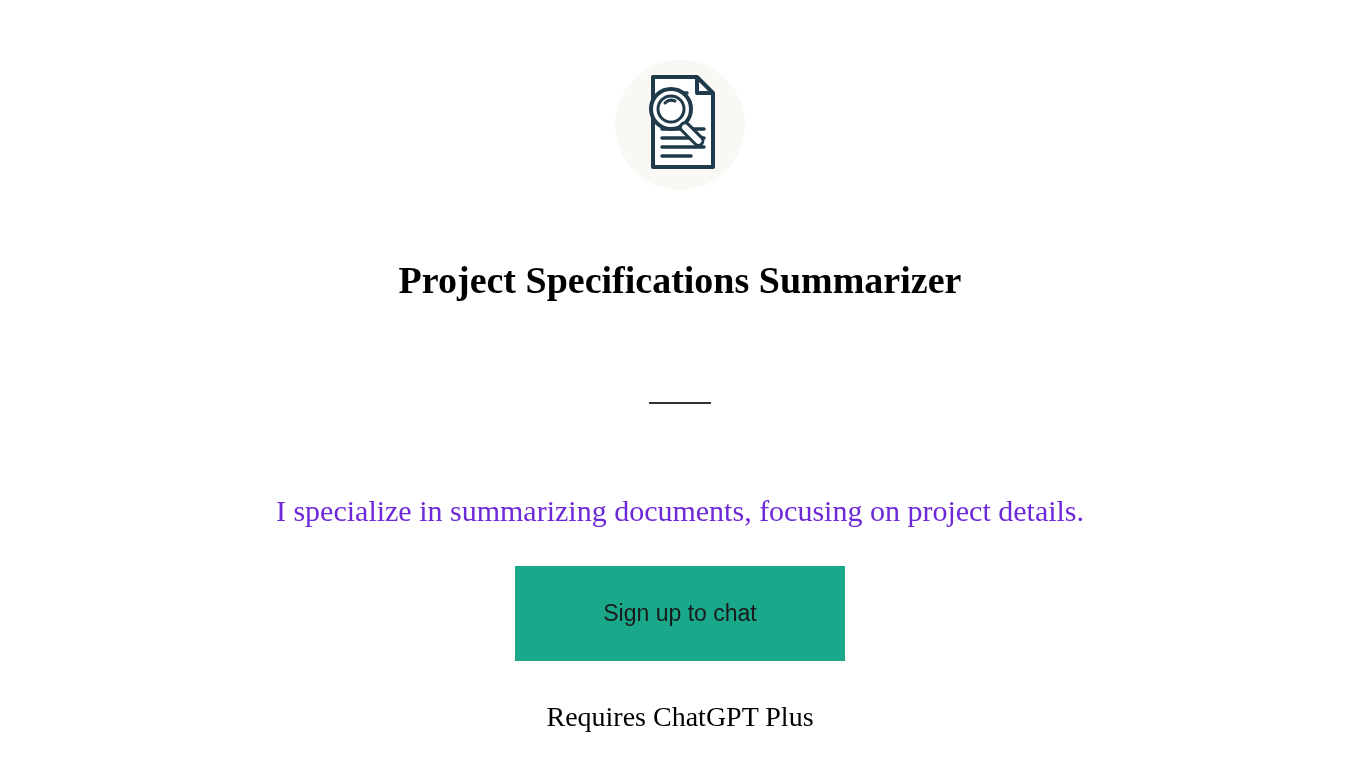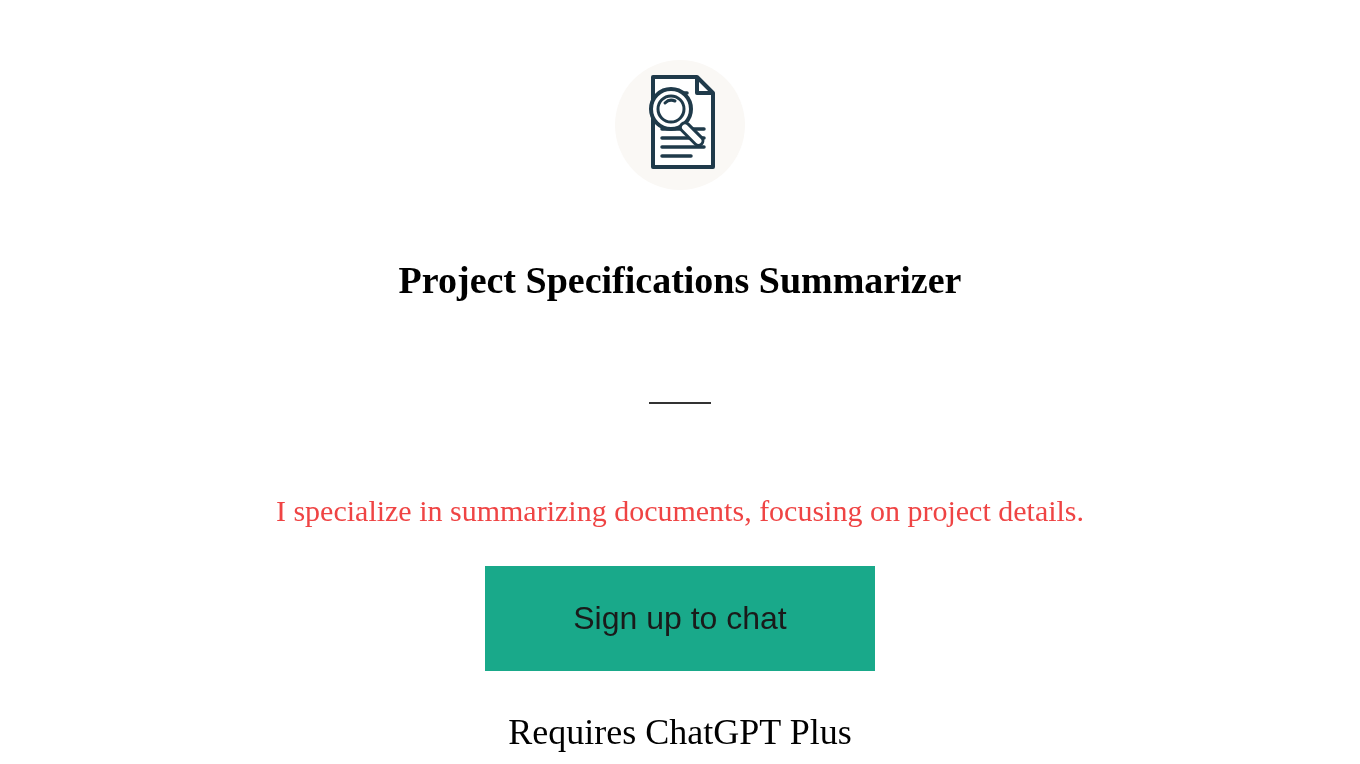--- a/index.html
+++ b/index.html
@@ -38,35 +38,35 @@
       margin-bottom: 100px;
     }
     .divider {
       width: 62px;
       height: 2px;
       background: #333;
       margin-bottom: 90px;
     }
     .description {
       font-size: 30px;
-      color: #ef4444;
+      color: #6d28d9;
       margin-bottom: 38px;
     }
     .signup-btn {
       background: #19a98a;
       color: #1a1a1a;
-      font-size: 32px;
+      font-size: 23px;
       font-family: Arial, Helvetica, sans-serif;
       border: none;
       padding: 34px 88px;
       cursor: pointer;
       margin-bottom: 40px;
     }
     .plus-note {
-      font-size: 36px;
+      font-size: 28px;
       color: #000;
     }
   </style>
 </head>
 <body>
 
 <div class="avatar">
   <span>
     <svg viewBox="0 0 90 100" xmlns="http://www.w3.org/2000/svg">
 

